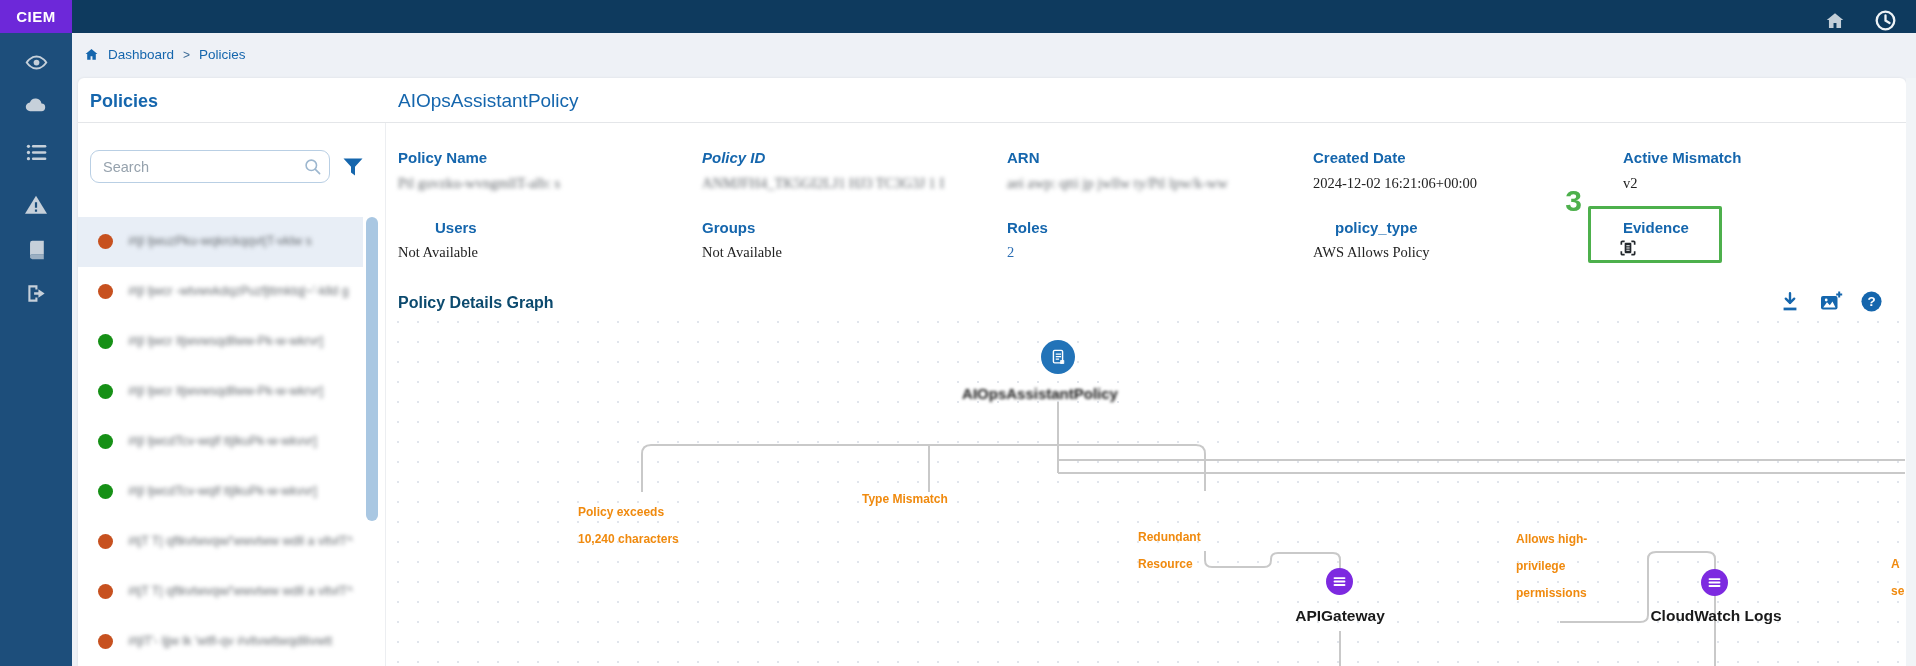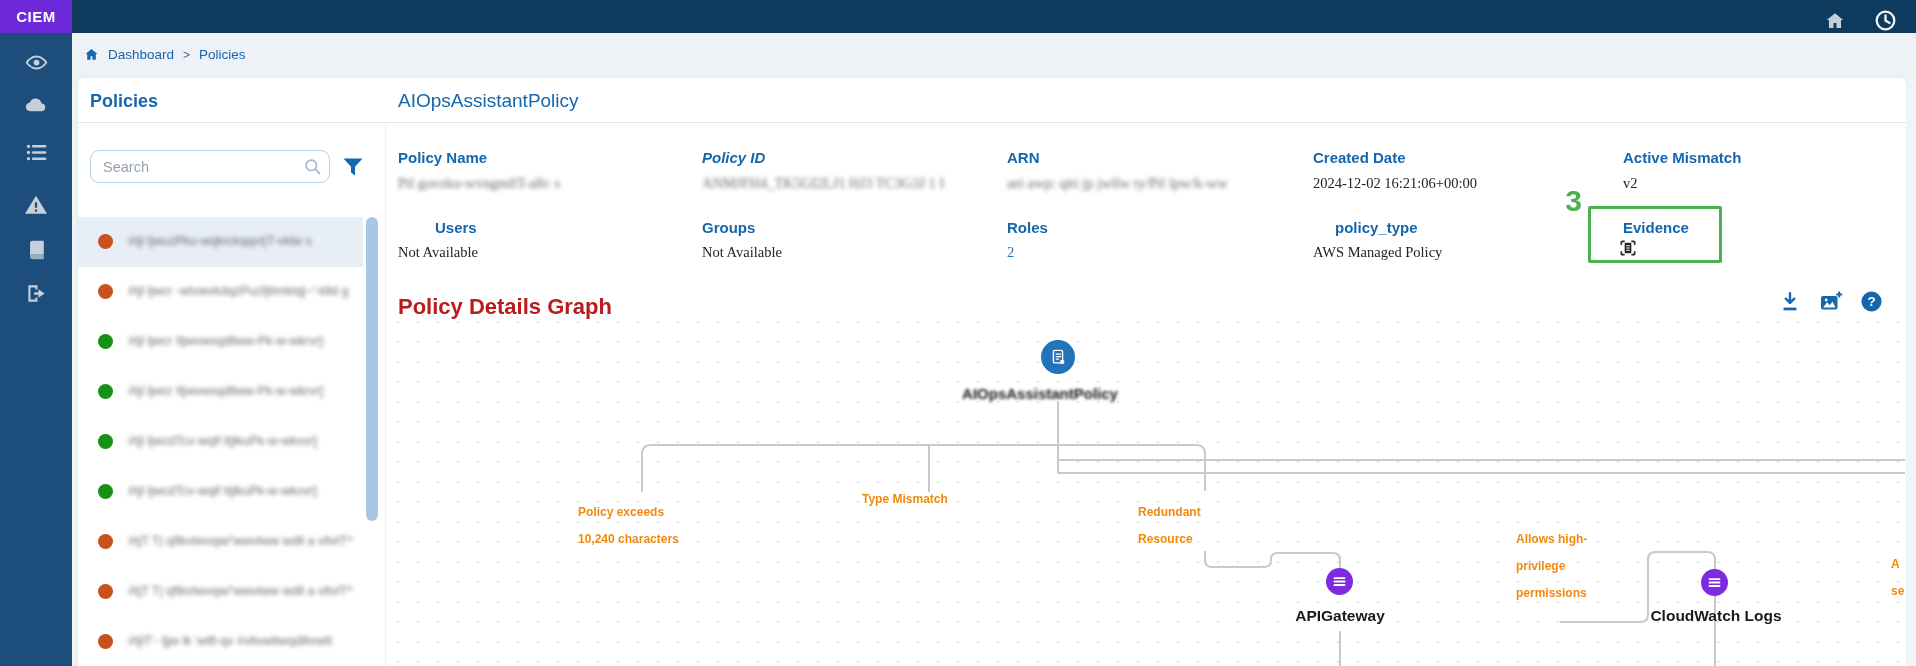--- a/index.html
+++ b/index.html
@@ -60,21 +60,21 @@
   
   .f-label { font-size:15px; font-weight:bold; color:#1566ad; white-space:nowrap; }
   .f-value { font-size:14.5px; color:#222; white-space:nowrap;font-family:Liberation Serif, serif; }
   .f-value.redacted { color:#63686d; filter:blur(2px); }
   .f-value.linkish { color:#2a6db3; }
 
   .ann-num { color:#4db04c; font-size:30px; font-weight:bold; }
   .ann-box { border:3px solid #4db04c; border-radius:2px; background:transparent; z-index:5; }
 
   
-  .graph-title { color:#b91c1c; font-weight:bold; font-size:22px; }
+  .graph-title { color:#0c4a6e; font-weight:bold; font-size:16px; }
   .gtool { color:#1566ad; cursor:pointer; }
   .graph-canvas {
     left:388px; top:312px; width:1517px; height:354px;
     background-image:radial-gradient(#e1e5ec 1.1px, transparent 1.1px);
     background-size:20px 20px;
   }
   .graph-svg { left:385px; top:315px; z-index:1; }
   .gnode { border-radius:50%; display:flex; align-items:center; justify-content:center; z-index:3; cursor:pointer; }
   .gnode.blue   { width:34px; height:34px; background:#2273b8; }
   .gnode.purple { width:27px; height:27px; background:#7d2ae0; }
@@ -234,21 +234,21 @@
 <div class="abs f-label" style="left:398px; top:219px;margin-left:37px;">Users</div>
 <div class="abs f-value" style="left:398px; top:244px;">Not Available</div>
 
 <div class="abs f-label" style="left:702px; top:219px;">Groups</div>
 <div class="abs f-value" style="left:702px; top:244px;">Not Available</div>
 
 <div class="abs f-label" style="left:1007px; top:219px;">Roles</div>
 <div class="abs f-value linkish" style="left:1007px; top:244px;">2</div>
 
 <div class="abs f-label" style="left:1313px; top:219px;margin-left:22px;">policy_type</div>
-<div class="abs f-value" style="left:1313px; top:244px;">AWS Managed Policy</div>
+<div class="abs f-value" style="left:1313px; top:244px;">AWS Allows Policy</div>
 
 <div class="abs f-label" style="left:1623px; top:219px;">Evidence</div>
 <div class="abs" style="left:1618px; top:238px;">
   <svg width="20" height="20" viewBox="0 0 24 24">
       <path d="M4 8V5.2A1.2 1.2 0 0 1 5.2 4H8M16 4h2.8A1.2 1.2 0 0 1 20 5.2V8M20 16v2.8a1.2 1.2 0 0 1-1.2 1.2H16M8 20H5.2A1.2 1.2 0 0 1 4 18.8V16" fill="none" stroke="#23282d" stroke-width="2"></path>
       <rect x="8" y="5.8" width="8" height="12.4" rx="1" fill="#23282d"></rect>
       <path d="M10 9.3h4M10 12h4M10 14.7h4" stroke="#fff" stroke-width="1.3"></path>
     </svg>
 </div>
 
@@ -297,21 +297,21 @@
       <rect x="6.5" y="4" width="11" height="15" rx="1.5" fill="none" stroke="#fff" stroke-width="1.7"></rect>
       <path d="M9.3 8.5h6.4M9.3 11.5h6.4M9.3 14.5h4" stroke="#fff" stroke-width="1.5"></path>
       <rect x="14.5" y="15.5" width="5" height="5" rx="1" fill="#fff" opacity=".9"></rect>
     </svg>
 </div>
 <div class="abs root-label" style="left:1040px; top:385px;">AIOpsAssistantPolicy</div>
 
 <div class="abs warn" style="left:578px;  top:499px;">Policy exceeds
 10,240 characters</div>
 <div class="abs warn" style="left:862px;  top:486px;">Type Mismatch</div>
-<div class="abs warn" style="left:1138px; top:499px;">Redundant
+<div class="abs warn" style="left:1138px; top:524px;">Redundant
 Resource</div>
 <div class="abs warn" style="left:1516px; top:526px;">Allows high-
 privilege
 permissions</div>
 <div class="abs warn" style="left:1891px; top:551px;">A
 se</div>
 
 <div class="abs gnode purple" style="left:1326px; top:568px;">
   <svg width="15" height="15" viewBox="0 0 24 24">
       <path d="M4 6.5h16M4 12h16M4 17.5h16" stroke="#fff" stroke-width="3" stroke-linecap="round"></path>

